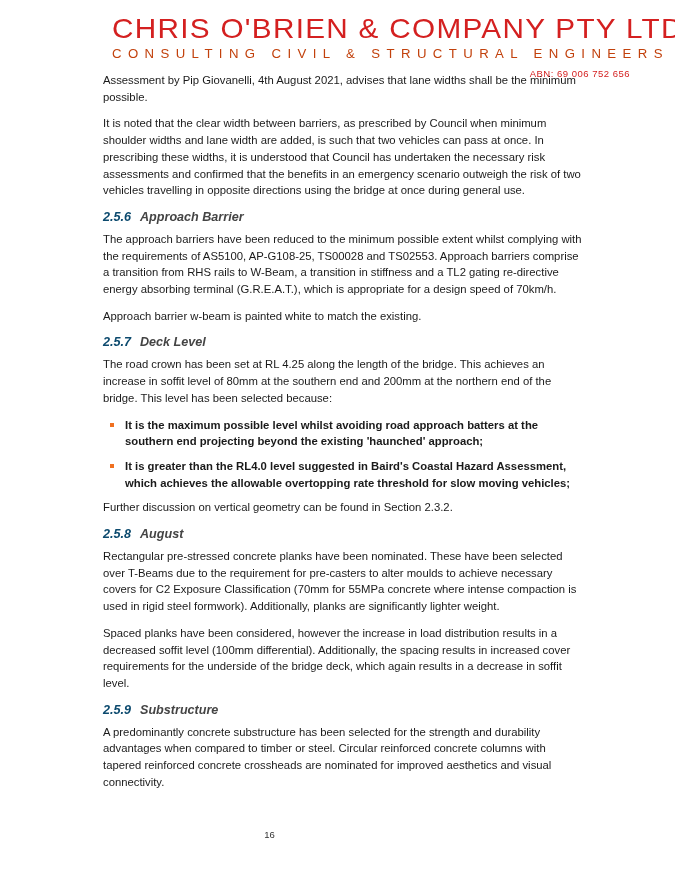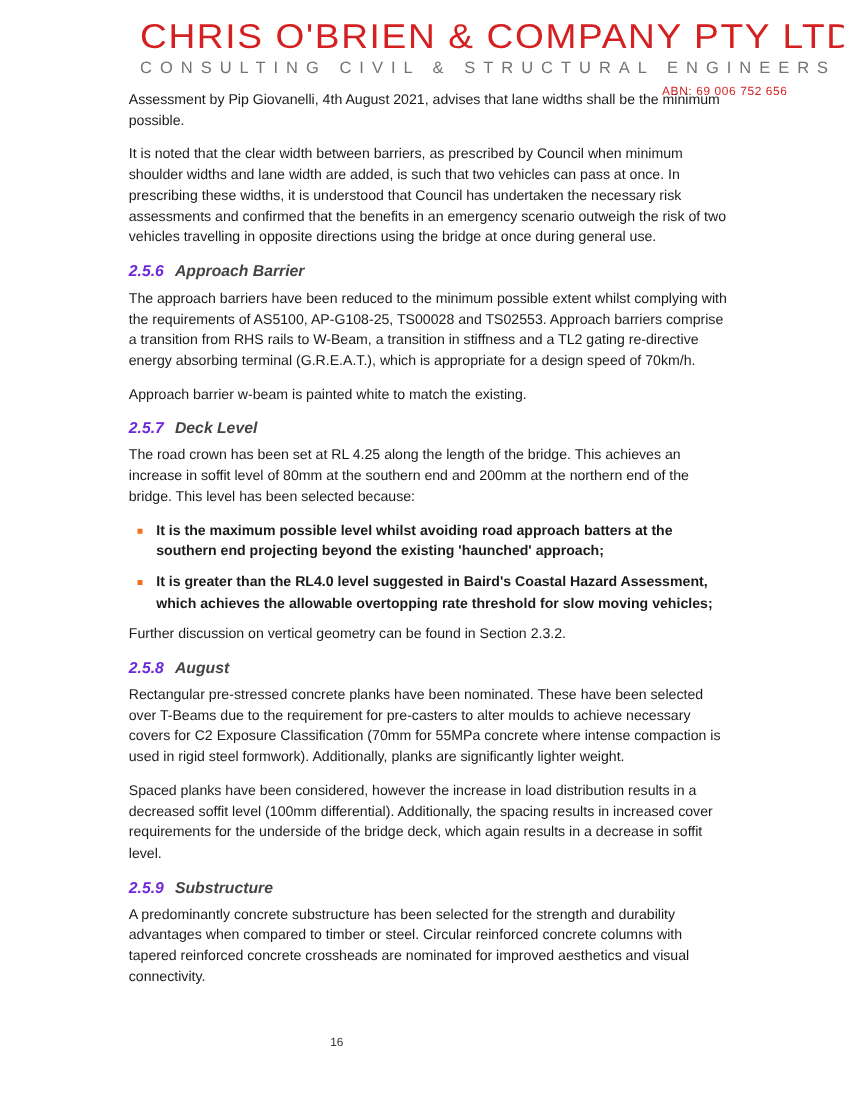--- a/index.html
+++ b/index.html
@@ -1,28 +1,28 @@
 <!DOCTYPE html>
 <html><head>
 <meta charset="utf-8">
 <style>
   html, body { margin: 0; padding: 0; background: #ffffff; }
   body { width: 675px; height: 875px; position: relative; overflow: hidden;
          font-family: "Liberation Sans", sans-serif; color: #1a1a1a; }
   .letterhead { position: absolute; left: 80px; top: 14px; width: 520px; margin-left: 32px; }
   .company { color: #d42020; font-size: 27.5px; letter-spacing: 1.2px; line-height: 30px;
              white-space: nowrap; font-weight: normal; transform: scaleX(1.08); transform-origin: left; }
-  .tagline { color: #737373; font-size: 13.2px; letter-spacing: 6.4px; line-height: 16px;
+  .tagline { color: #c2410c; font-size: 13.2px; letter-spacing: 6.4px; line-height: 16px;
              margin-top: 2px; white-space: nowrap; }
   .abn { color: #d42020; font-size: 9.5px; text-align: right; margin-top: 6px; letter-spacing: 0.5px;
          padding-right: 2px; }
   .content { position: absolute; left: 103px; top: 72px; width: 480px; font-size: 11.3px; line-height: 16.7px; }
   p { margin: 0 0 10px 0; }
   h3 { margin: 0 0 5px 0; font-size: 12.6px; font-weight: bold; font-style: italic; color: #2a2a2a; line-height: 17px; }
-  h3 .num { display: inline-block; width: 37px; font-weight: bold; color: #6d28d9; }
+  h3 .num { display: inline-block; width: 37px; font-weight: bold; color: #0c4a6e; }
   h3 .title { color: #444; }
   ul { list-style: none; margin: 0 0 8px 0; padding: 0; }
   li { position: relative; padding-left: 22px; margin-bottom: 8px; font-weight: bold; }
   li .bullet { position: absolute; left: 7px; top: 6px; width: 4px; height: 4px; background: #f07020; }
   .page-num { position: absolute; left: 0; width: 539px; top: 829px; text-align: center; font-size: 9.5px; color: #333; }
 </style>
 </head>
 <body>
 
 <div class="letterhead">

